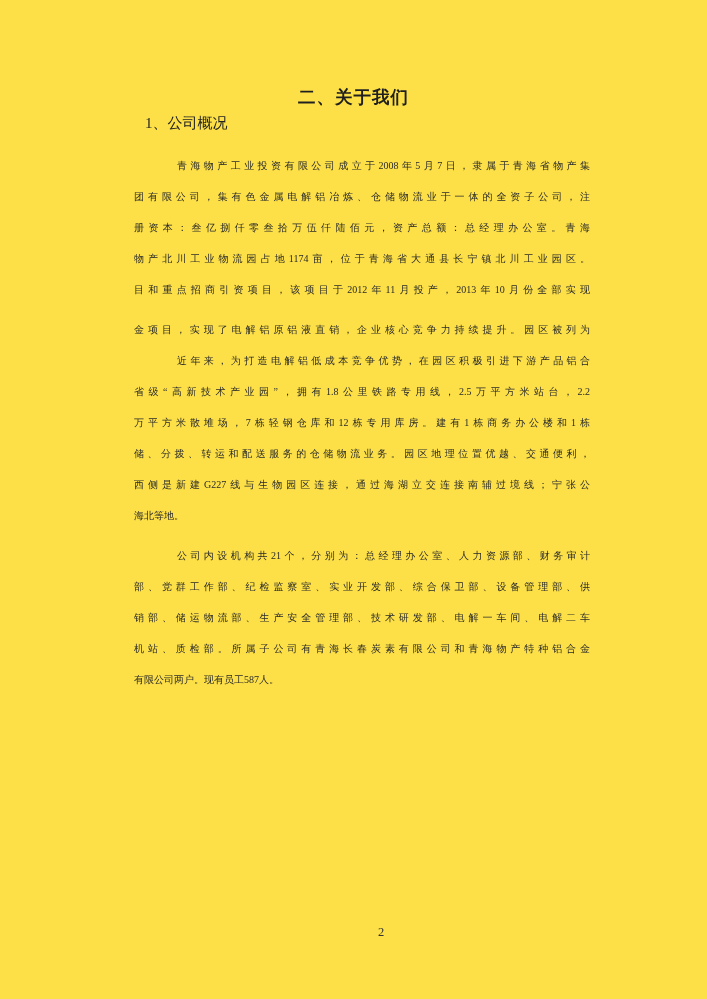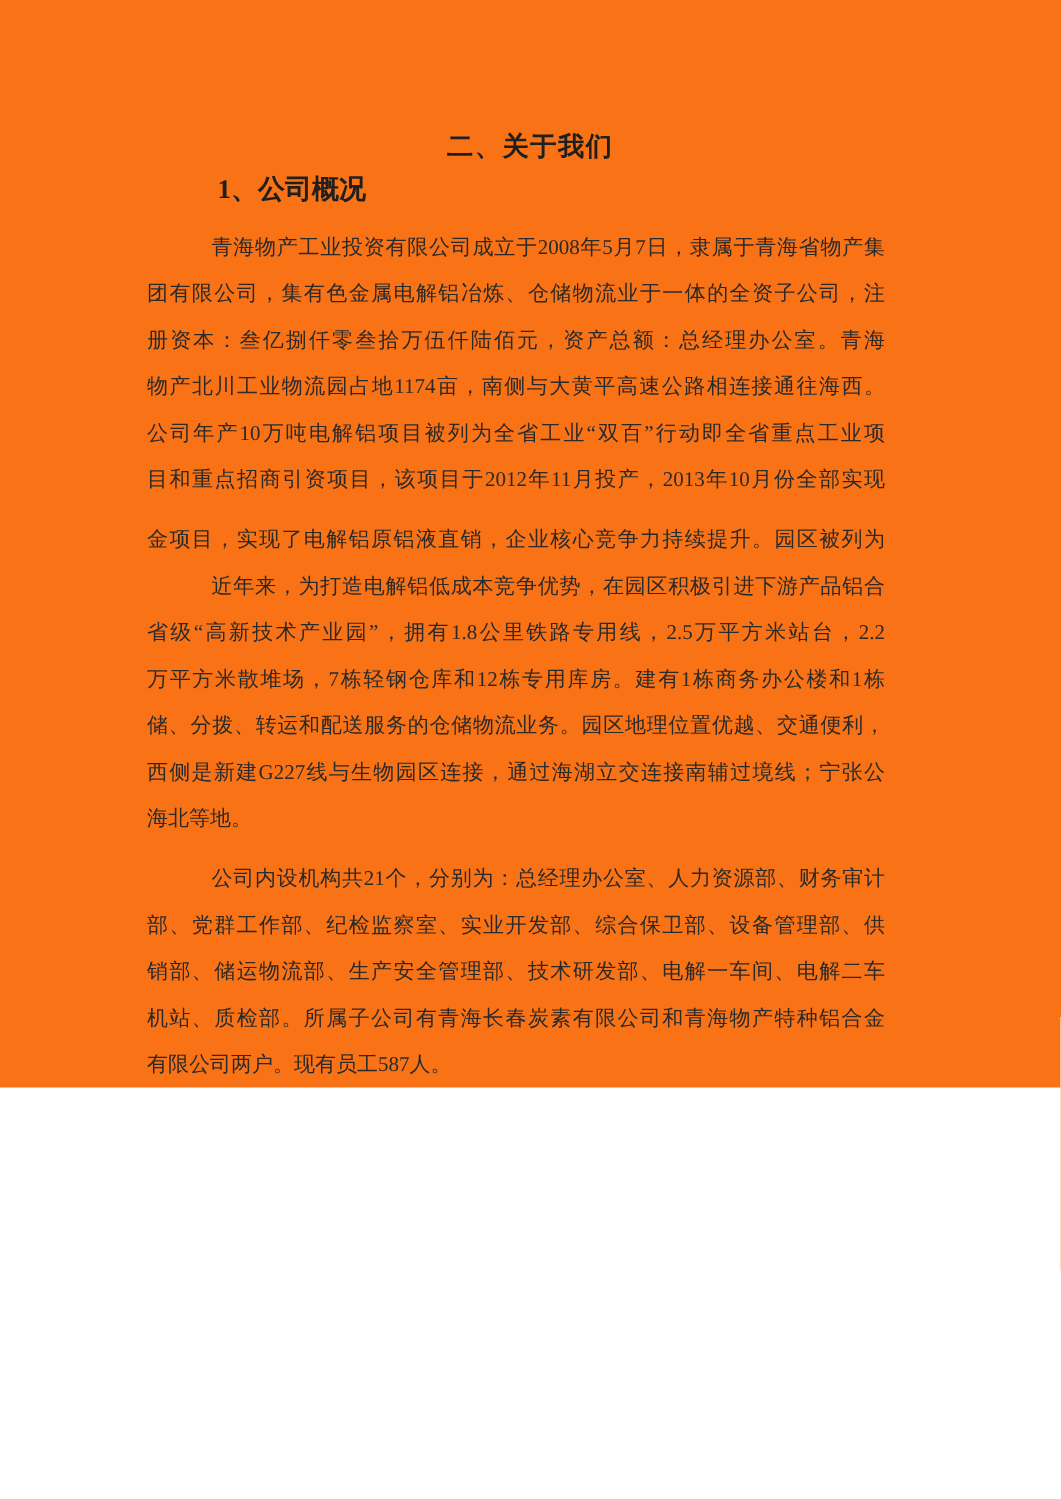--- a/index.html
+++ b/index.html
@@ -9,60 +9,61 @@
   }
   body {
     width: 707px;
     height: 999px;
     font-family: "Liberation Serif", "DejaVu Serif", serif;
     color: #2a2a2a;
   }
   .page {
     position: relative;
     width: 707px;
-    height: 725px;
-    background: #f97316;
+    height: 999px;
+    background: #fde047;
     overflow: hidden;
   }
   .doc-title {
     position: absolute;
     top: 85px;
     left: 0;
     width: 707px;
     text-align: center;
     font-size: 17.5px;
     font-weight: 700;
     letter-spacing: 1px;
     color: #1f1f1f;
   }
   .section-heading {
     position: absolute;
     top: 114px;
     left: 145px;
-    font-size: 18px;
-    font-weight: 700;
+    font-size: 15px;
+    font-weight: 400;
     color: #1f1f1f;
   }
   .doc-body {
     position: absolute;
     top: 150px;
     left: 98px;
     width: 492px;
   }
   .para {
     margin: 0 0 9px 0;
   }
   .line {
     height: 31px;
     line-height: 31px;
-    font-size: 14px;
+    font-size: 10px;
     text-align: justify;
     text-align-last: justify;
     overflow: hidden;
     color: #2a2a2a;
+    margin-left: 36px;
   }
   .line.first {
     text-indent: 43px;
   }
   .line.last {
     text-align-last: left;
   }
   .page-number {
     position: absolute;
     top: 925px;
@@ -77,22 +78,21 @@
 <div class="page">
   <div class="doc-title">二、关于我们</div>
 
   <div class="section-heading">1、公司概况</div>
 
   <div class="doc-body" id="doc-body">
       <div class="para">
         <div class="line first">青海物产工业投资有限公司成立于2008年5月7日，隶属于青海省物产集</div>
         <div class="line">团有限公司，集有色金属电解铝冶炼、仓储物流业于一体的全资子公司，注</div>
         <div class="line">册资本：叁亿捌仟零叁拾万伍仟陆佰元，资产总额：总经理办公室。青海</div>
-        <div class="line">物产北川工业物流园占地1174亩，南侧与大黄平高速公路相连接通往海西。</div>
-        <div class="line">公司年产10万吨电解铝项目被列为全省工业“双百”行动即全省重点工业项</div>
+        <div class="line">物产北川工业物流园占地1174亩，位于青海省大通县长宁镇北川工业园区。</div>
         <div class="line">目和重点招商引资项目，该项目于2012年11月投产，2013年10月份全部实现</div>
       </div>
       <div class="para">
         <div class="line">金项目，实现了电解铝原铝液直销，企业核心竞争力持续提升。园区被列为</div>
         <div class="line first">近年来，为打造电解铝低成本竞争优势，在园区积极引进下游产品铝合</div>
         <div class="line">省级“高新技术产业园”，拥有1.8公里铁路专用线，2.5万平方米站台，2.2</div>
         <div class="line">万平方米散堆场，7栋轻钢仓库和12栋专用库房。建有1栋商务办公楼和1栋</div>
         <div class="line">储、分拨、转运和配送服务的仓储物流业务。园区地理位置优越、交通便利，</div>
         <div class="line">西侧是新建G227线与生物园区连接，通过海湖立交连接南辅过境线；宁张公</div>
         <div class="line last">海北等地。</div>

